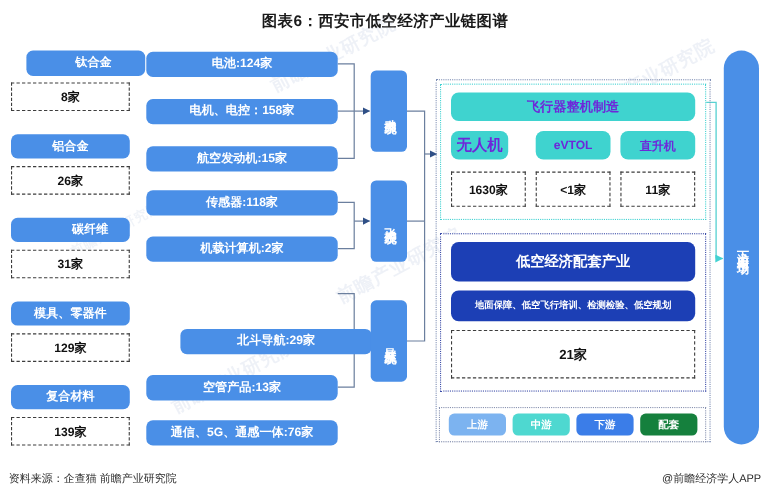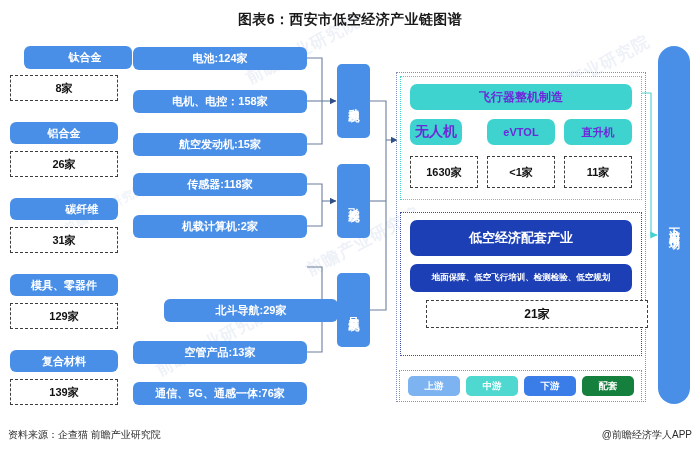--- a/index.html
+++ b/index.html
@@ -186,21 +186,21 @@
   <div class="cyanbox" style="left:564px;top:119px;width:68px;height:26px;font-size:11px;">直升机</div>
 
   <div class="dashbox" style="left:410px;top:156px;width:68px;height:32px;font-size:11px;">1630家</div>
   <div class="dashbox" style="left:487px;top:156px;width:68px;height:32px;font-size:11px;">&lt;1家</div>
   <div class="dashbox" style="left:564px;top:156px;width:68px;height:32px;font-size:11px;">11家</div>
 
   <div class="grp-navy" style="left:400px;top:212px;width:242px;height:144px;"></div>
 
   <div class="navybox" style="left:410px;top:220px;width:222px;height:36px;font-size:13px;">低空经济配套产业</div>
   <div class="navybox" style="left:410px;top:264px;width:222px;height:28px;font-size:8.5px;">地面保障、低空飞行培训、检测检验、低空规划</div>
-  <div class="dashbox" style="left:410px;top:300px;width:222px;height:28px;font-size:12px;margin-left:16px;">21家</div>
+  <div class="dashbox" style="left:410px;top:300px;width:222px;height:44px;font-size:12px;">21家</div>
 
   <div class="grp-legend" style="left:399px;top:370px;width:243px;height:32px;"></div>
   <div class="chip" style="left:408px;top:376px;width:52px;height:20px;background:#7cb3f0;">上游</div>
   <div class="chip" style="left:466px;top:376px;width:52px;height:20px;background:#4ed8d0;">中游</div>
   <div class="chip" style="left:524px;top:376px;width:52px;height:20px;background:#3b7de8;">下游</div>
   <div class="chip" style="left:582px;top:376px;width:52px;height:20px;background:#15803d;">配套</div>
 
   <div class="vbox" style="left:658px;top:46px;width:32px;height:358px;border-radius:16px;letter-spacing:2px;">下游应用市场</div>
 
   <div class="src">资料来源：企查猫 前瞻产业研究院</div>

